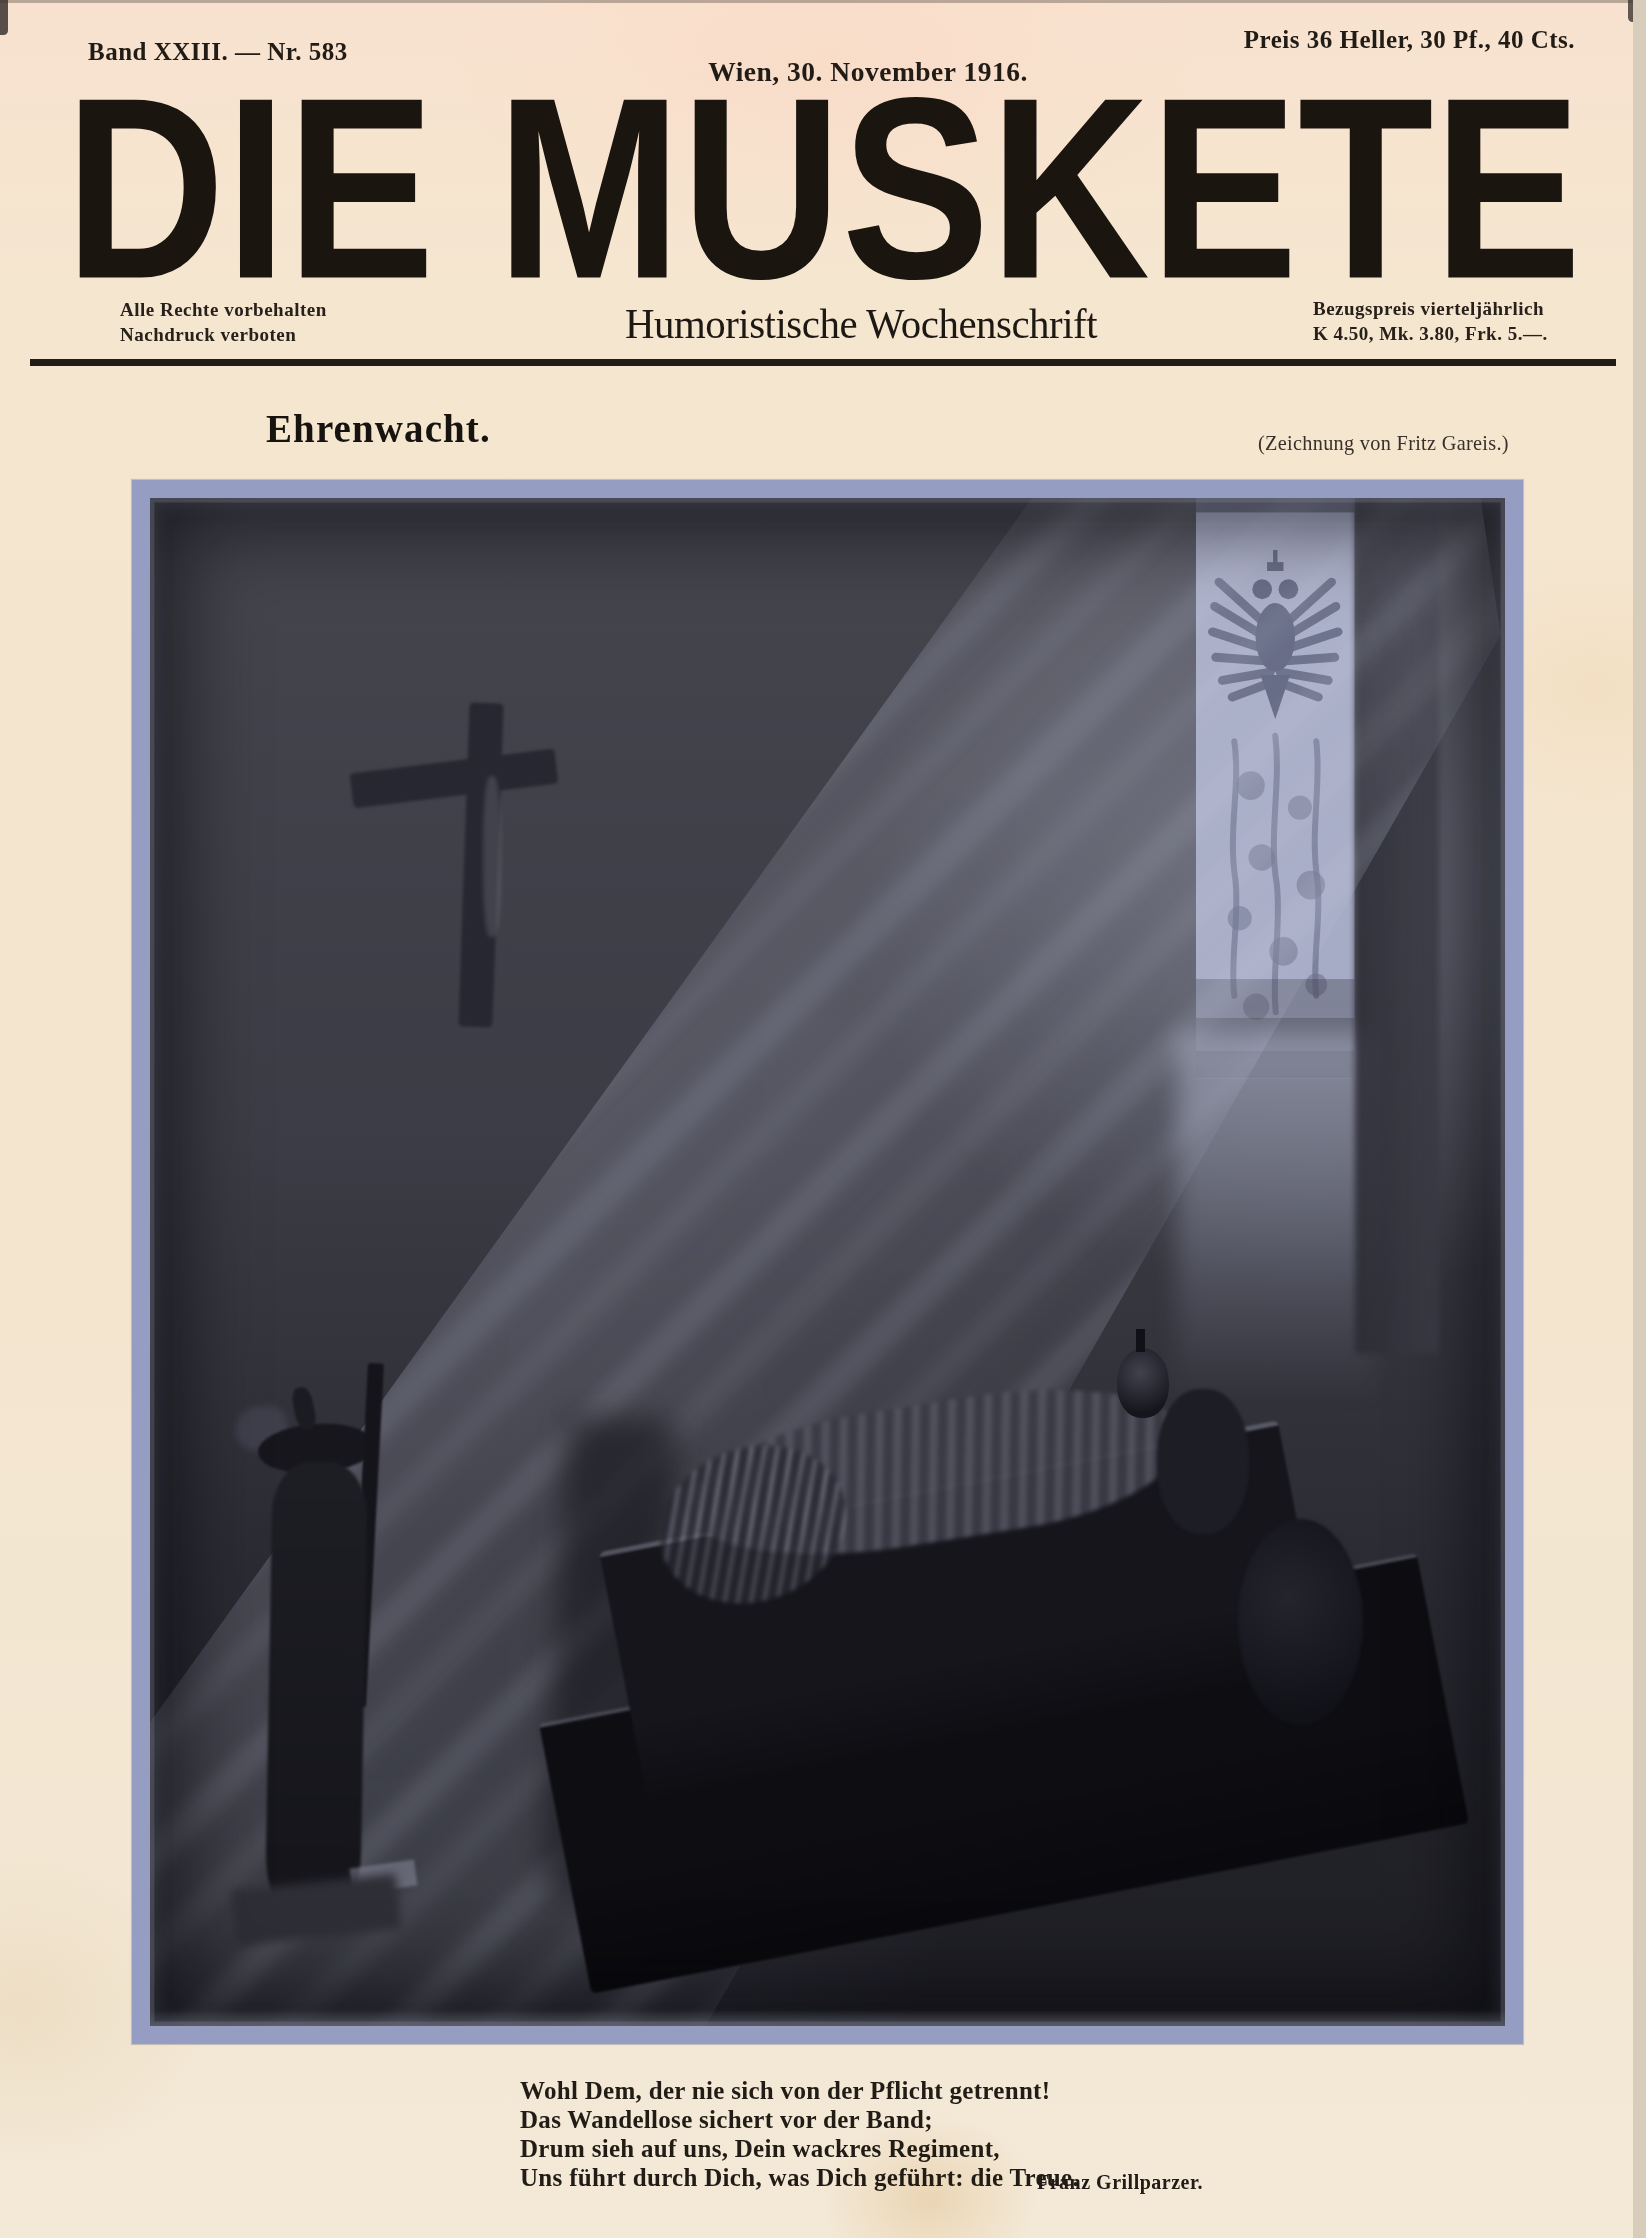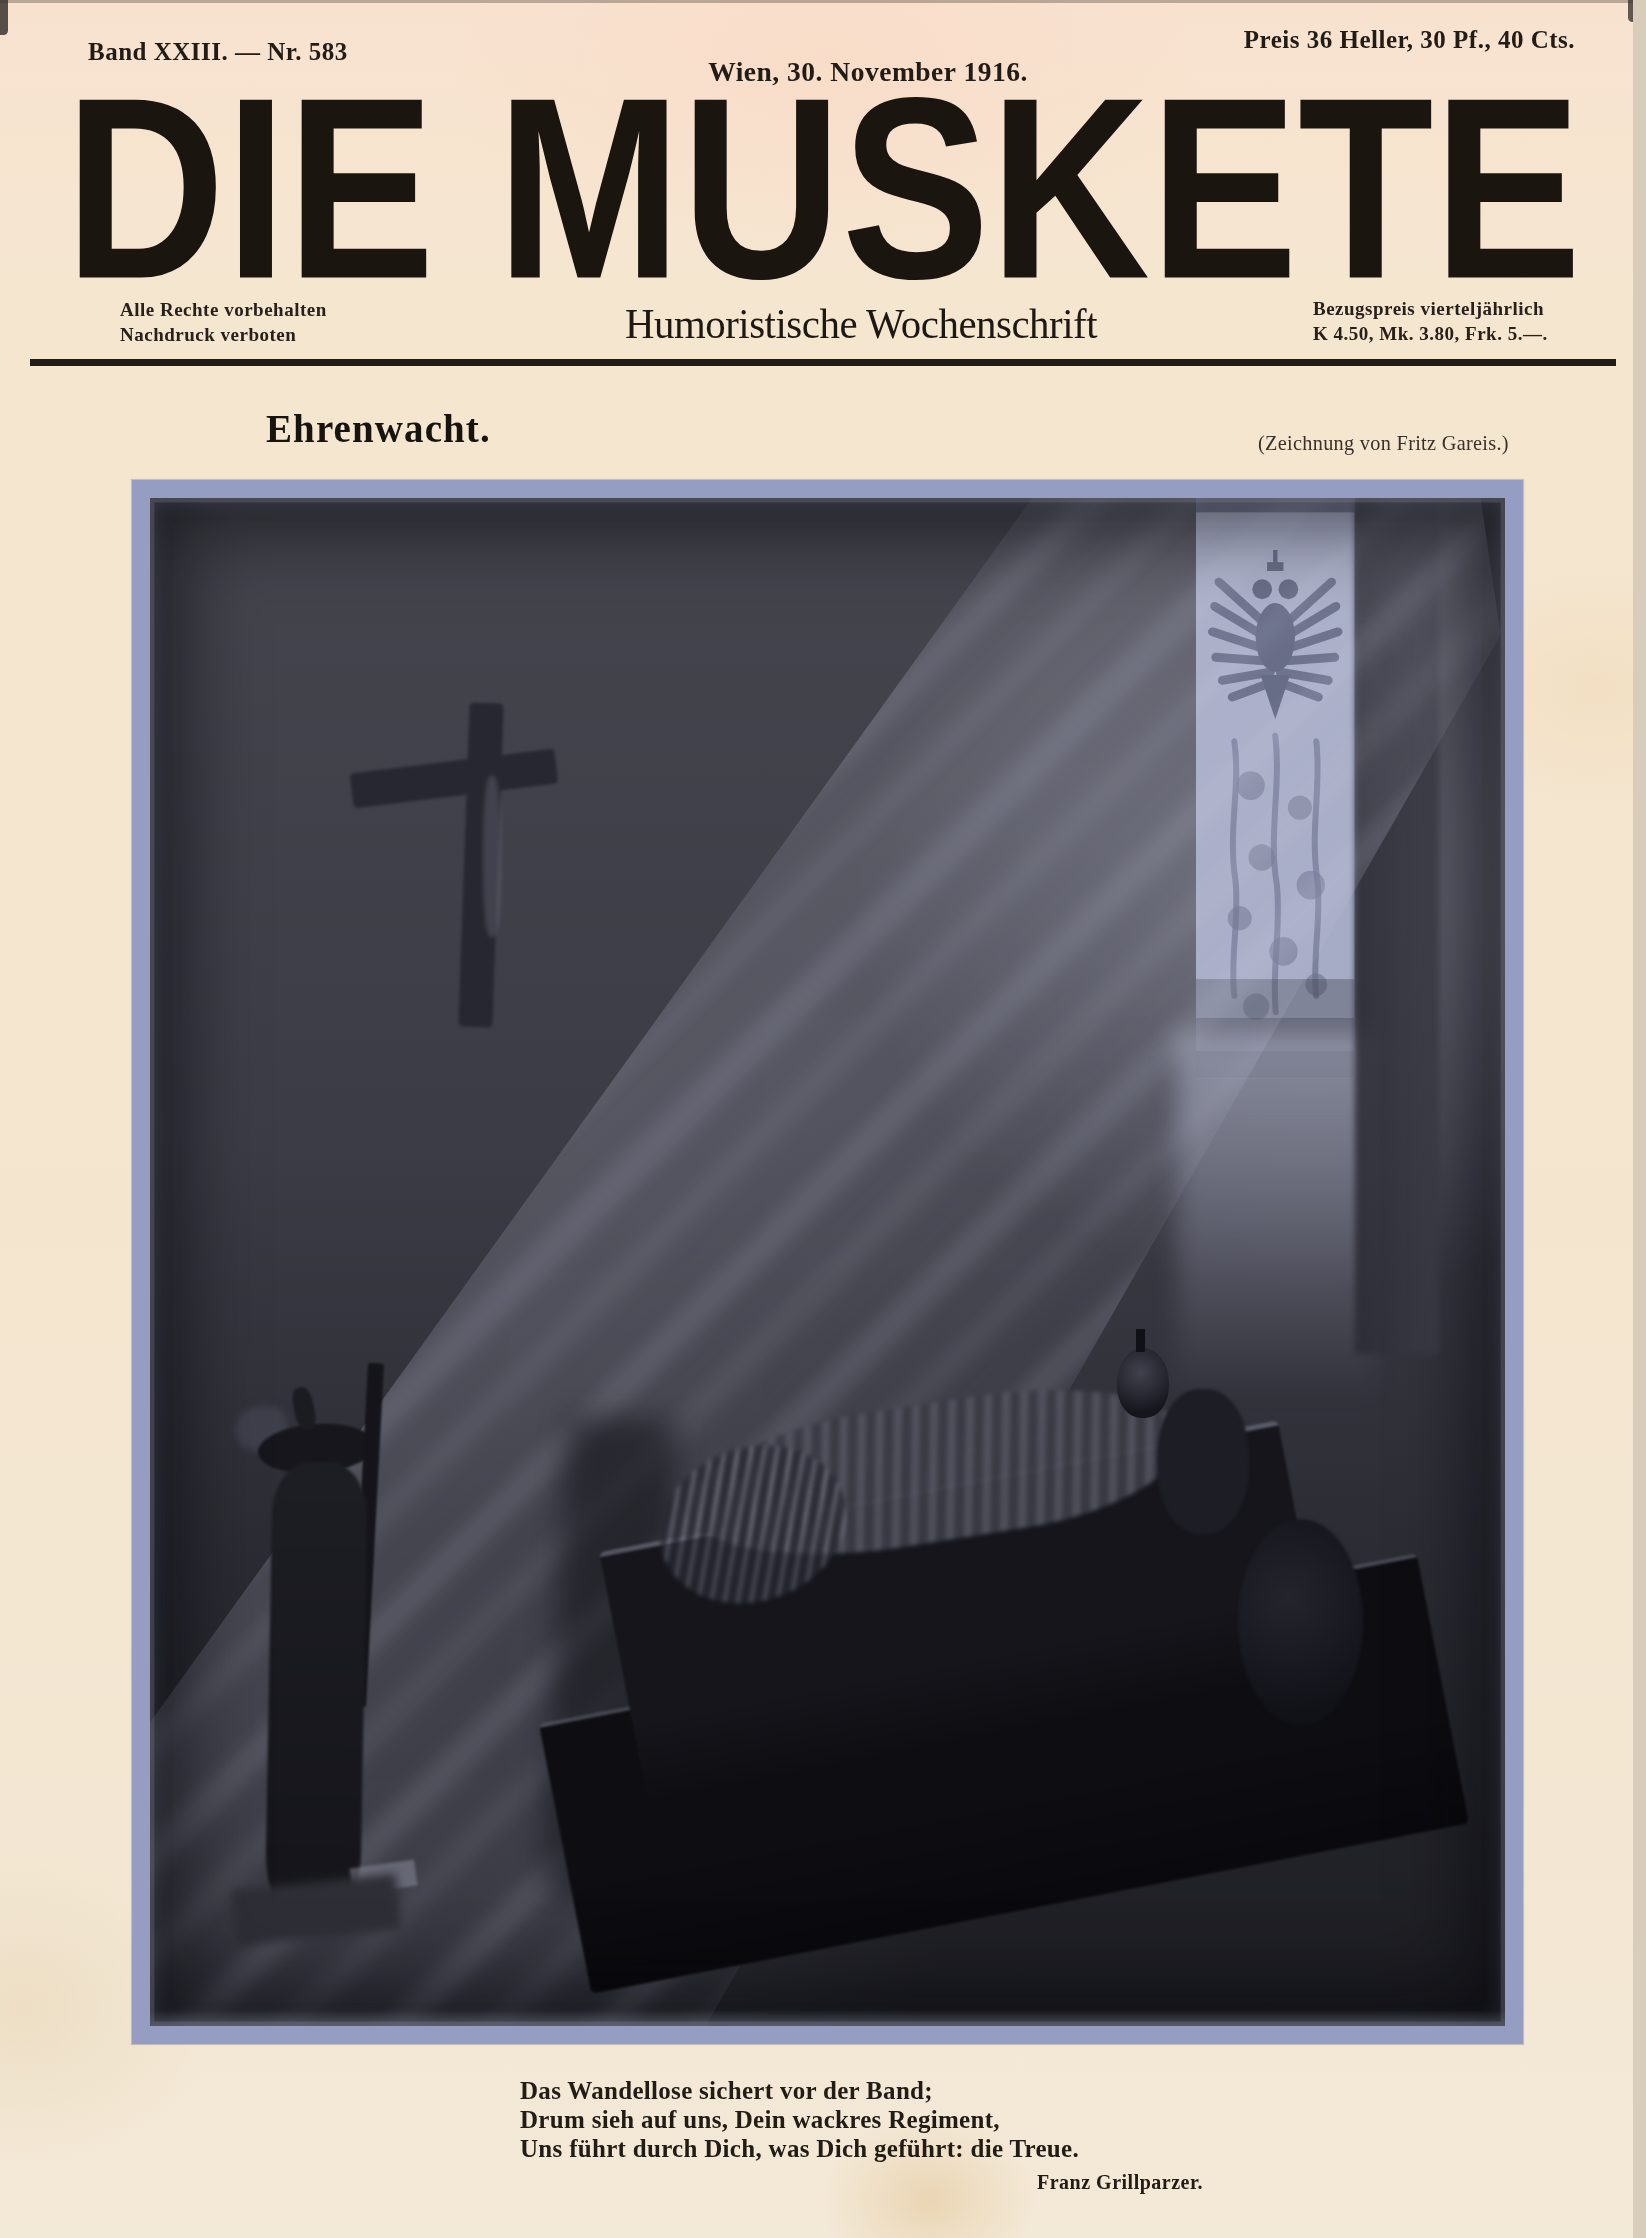--- a/index.html
+++ b/index.html
@@ -213,20 +213,21 @@
       <div class="guard-body"></div>
       <div class="guard-step"></div>
       <div class="guard-base"></div>
 
       <div class="art-bottombevel"></div>
       <div class="art-vignette"></div>
     </div>
   </div>
 
   <div class="poem">
+    <div>Wohl Dem, der nie sich von der Pflicht getrennt!</div>
     <div>Das Wandellose sichert vor der Band;</div>
     <div>Drum sieh auf uns, Dein wackres Regiment,</div>
     <div>Uns führt durch Dich, was Dich geführt: die Treue.</div>
   </div>
   <div class="poem-author">Franz Grillparzer.</div>
 
 </div>
 
 
 </body></html>

